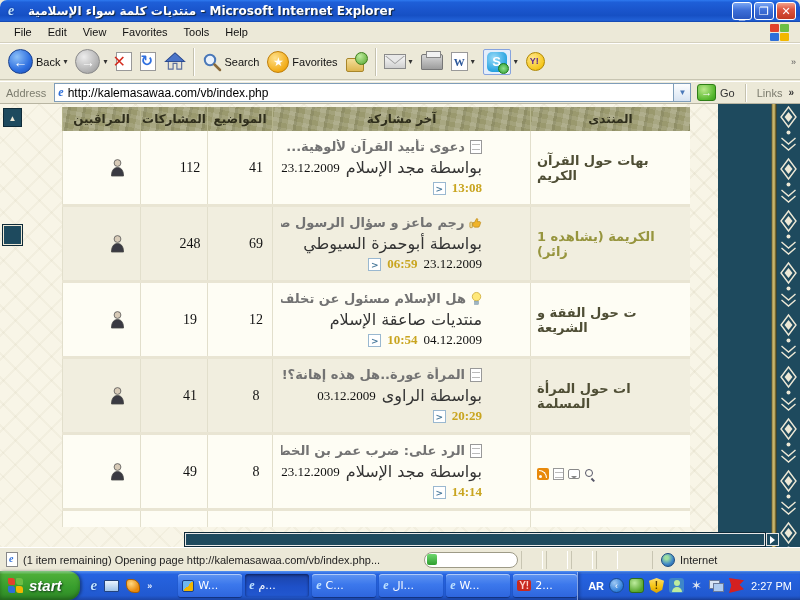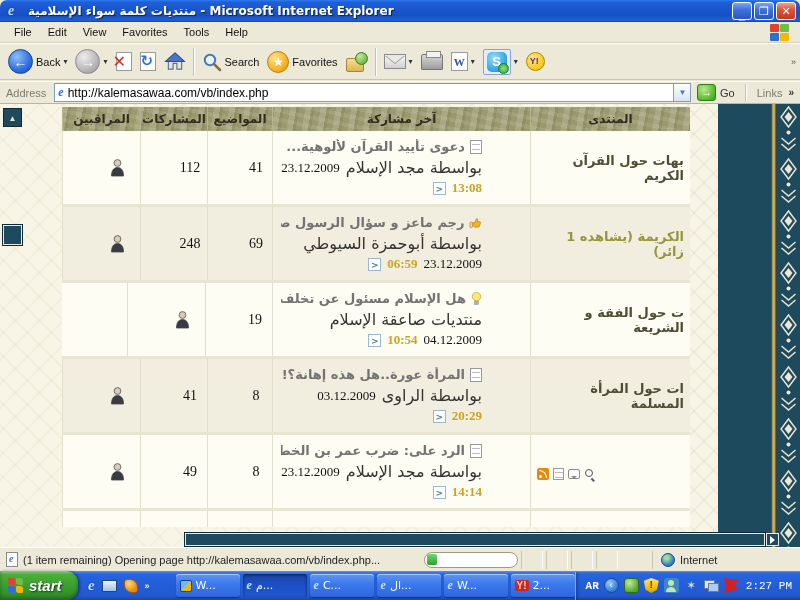--- a/index.html
+++ b/index.html
@@ -84,21 +84,21 @@
 
   .ftable { position:absolute; left:62px; top:3px; width:628px; direction:rtl; font-family:"DejaVu Sans",sans-serif; }
   .fhead { display:flex; height:24px; background-color:var(--olive-header,#9A996E);
     background-image:repeating-linear-gradient(100deg,rgba(255,255,255,.14) 0 6px,rgba(0,0,0,.07) 6px 9px,transparent 9px 15px),
                      repeating-linear-gradient(12deg,rgba(255,255,255,.09) 0 4px,transparent 4px 9px); }
   .fhead .hc { display:flex; align-items:center; justify-content:center; font-size:12px; font-weight:bold; color:#2F2E1C; border-left:1px solid #B5B48C; overflow:hidden; }
   .frow { display:flex; min-height:76px; border-bottom:3px solid #E9E5D3; }
   .frow.white { background:#FEFDF4; } .frow.beige { background:#F1EEDF; }
   .cell { border-left:1px solid #E2DFCC; overflow:hidden;padding-left:32px; }
   .c-forum { width:160px; display:flex; flex-direction:column; justify-content:center; padding:4px 6px; }
-  .forum-name { font-size:13px; font-weight:bold; color:#4F4E35; text-align:right; }
+  .forum-name { font-size:13px; font-weight:bold; color:#4F4E35; text-align:left; }
   .forum-name.olive { color:#97953E; }
   .c-last { width:258px; display:flex; flex-direction:column; justify-content:center; gap:4px; padding:4px 48px 4px 8px; }
   .lp-line1 { display:flex; align-items:center; gap:5px; }
   .lp-title { font-size:13px; font-weight:bold; color:#737373; white-space:nowrap; overflow:hidden; }
   .lp-line2 { display:flex; flex-wrap:wrap; align-items:center; gap:6px; row-gap:3px; }
   .lp-by { font-size:16px; color:#333; }
   .lp-date { font:13px "Liberation Serif",serif; color:#111; }
   .lp-time { font:bold 13px "Liberation Serif",serif; color:var(--gold-time,#C9A520); }
   .lp-go { width:13px; height:13px; background:#fff; border:1px solid #9AB8D0; color:#4A7A9B; font-size:9px; font-weight:bold; text-align:center; line-height:12px; direction:ltr; }
   .c-num { width:65px; display:flex; align-items:center; justify-content:center; font:14px "Liberation Serif",serif; color:#111; }
@@ -161,21 +161,21 @@
   .ql-chev { color:#E8F0FF; font-size:9px; font-weight:bold; }
   .tw-buttons { display:flex; gap:3px; margin-left:18px; }
   .twb { width:64px; height:23px; border-radius:3px; display:flex; align-items:center; gap:4px; padding:0 4px;
     background:linear-gradient(180deg,#5F95F2,#3C78EC 45%,#2E66DE); box-shadow:inset 0 1px 0 rgba(255,255,255,.5), 0 1px 1px rgba(0,0,20,.4); color:#fff; font-size:11px; }
   .twb.active { background:linear-gradient(180deg,#1B44A8,#1E50C8 55%,#2258D0); box-shadow:inset 0 1px 3px rgba(0,0,20,.6); }
   .twb .lbl { white-space:nowrap; overflow:hidden; font-family:"DejaVu Sans",sans-serif; }
   .twb-e { font:italic bold 12px "Liberation Serif",serif; color:#BFE2FF; flex:0 0 auto; }
   .twb-app { width:12px; height:12px; background:linear-gradient(135deg,#6FB8F0 50%,#F2B700 50%); border:1px solid #1A3E88; border-radius:2px; flex:0 0 auto; }
   .twb-y { color:#FFD0C8; font:bold 10px "Liberation Sans",sans-serif; background:#C8281E; border-radius:2px; padding:0 2px; flex:0 0 auto; }
   .tray { margin-left:auto; height:28px; display:flex; align-items:center; gap:5px; padding:0 8px 0 10px;
-    border-left:1px solid rgba(255,255,255,.45); box-shadow:inset 2px 0 3px rgba(0,0,20,.25);font-family:Liberation Mono, monospace; }
+    border-left:1px solid rgba(255,255,255,.45); box-shadow:inset 2px 0 3px rgba(0,0,20,.25); }
   .tray-lang { color:#fff; font-size:11px; font-weight:bold; }
   .tri { width:15px; height:15px; flex:0 0 auto; }
   .tri.circle-blue { border-radius:50%; background:radial-gradient(circle at 35% 30%,#9EC8F4,#2D7DD8 70%); border:1px solid #1A4A90; color:#fff; font-size:9px; text-align:center; line-height:14px; }
   .tri.green-sq { background:radial-gradient(circle at 35% 30%,#BEEC9E,#55A42C 75%); border-radius:3px; border:1px solid #2E6E18; }
   .tri.shield { background:linear-gradient(#FFE06E,#F4C20D 60%,#D89E04); clip-path:polygon(50% 0,100% 18%,88% 78%,50% 100%,12% 78%,0 18%); color:#5A3E00; font-size:10px; font-weight:bold; text-align:center; line-height:15px; }
   .tri.person { border-radius:3px; background:#3E86C8; position:relative; }
   .tri.person:before { content:""; position:absolute; left:4.5px; top:2px; width:6px; height:6px; border-radius:50%; background:#BEEC9E; }
   .tri.person:after { content:""; position:absolute; left:2.5px; bottom:1px; width:10px; height:5px; border-radius:5px 5px 0 0; background:#BEEC9E; }
   .tri.burst { color:#E0E6F0; font-size:13px; line-height:15px; text-align:center; }
   .tri.net { position:relative; } 
@@ -379,20 +379,21 @@
             </svg>
             <span class="lp-title">هل الإسلام مسئول عن تخلف...</span>
           </span>
           <span class="lp-line2">
             <span class="lp-by">منتديات صاعقة الإسلام</span>
             <span class="lp-date">04.12.2009</span>
             <span class="lp-time">10:54</span>
             <span class="lp-go">&gt;</span>
           </span>
         </div>
+        <div class="cell c-num">12</div>
         <div class="cell c-num c-posts">19</div>
         <div class="cell c-mods">
           <svg width="17" height="19" viewBox="0 0 17 19">
             <circle cx="8.5" cy="5" r="3.4" fill="#D8CBB8" stroke="#555" stroke-width=".8"></circle>
             <path d="M2.5 18 C2.5 11.5 5.5 9.5 8.5 9.5 C11.5 9.5 14.5 11.5 14.5 18 Z" fill="#3A3A42" stroke="#444" stroke-width=".8"></path>
           </svg>
         </div>
       </div>
 
       <div class="frow beige">

